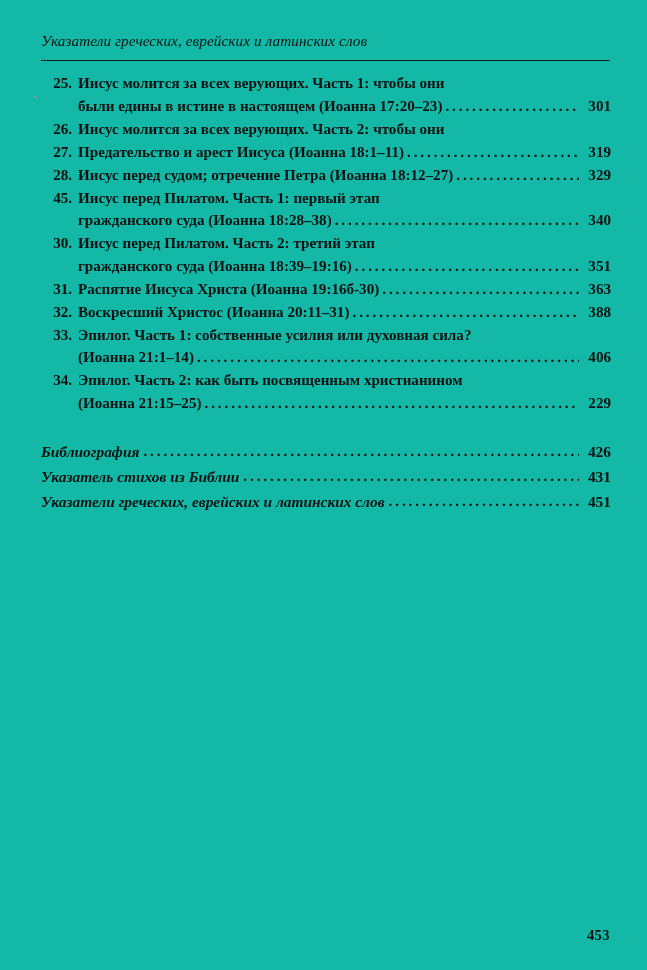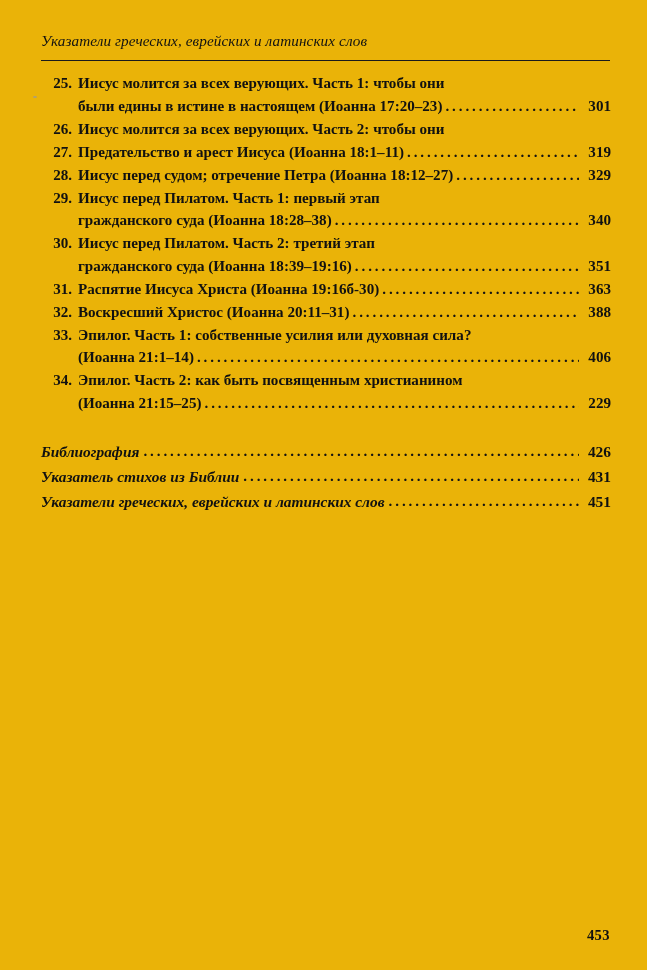--- a/index.html
+++ b/index.html
@@ -13,21 +13,21 @@
     height: 970px;
     position: relative;
     font-family: "Liberation Serif", "DejaVu Serif", serif;
     color: #111111;
     overflow: hidden;
   }
 
   .page {
     position: absolute;
     inset: 0;
-    background: #eab308;
+    background: #14b8a6;
   }
 
   
   .running-head {
     position: absolute;
     left: 41px;
     top: 32px;
     width: 570px;
     font-style: italic;
     font-size: 15.2px;
@@ -205,21 +205,21 @@
           <span class="toc-num">28.</span>
           <span class="toc-body">
             <div class="line">
               <span class="line-title">Иисус перед судом; отречение Петра (Иоанна 18:12–27)</span>
               <span class="leader"></span>
               <span class="pageno">329</span>
             </div>
           </span>
         </div>
         <div class="toc-entry">
-          <span class="toc-num">29.</span>
+          <span class="toc-num">45.</span>
           <span class="toc-body">
             <div class="line plain">
               <span class="line-title">Иисус перед Пилатом. Часть 1: первый этап</span>
             </div>
             <div class="line">
               <span class="line-title">гражданского суда (Иоанна 18:28–38)</span>
               <span class="leader"></span>
               <span class="pageno">340</span>
             </div>
           </span>

